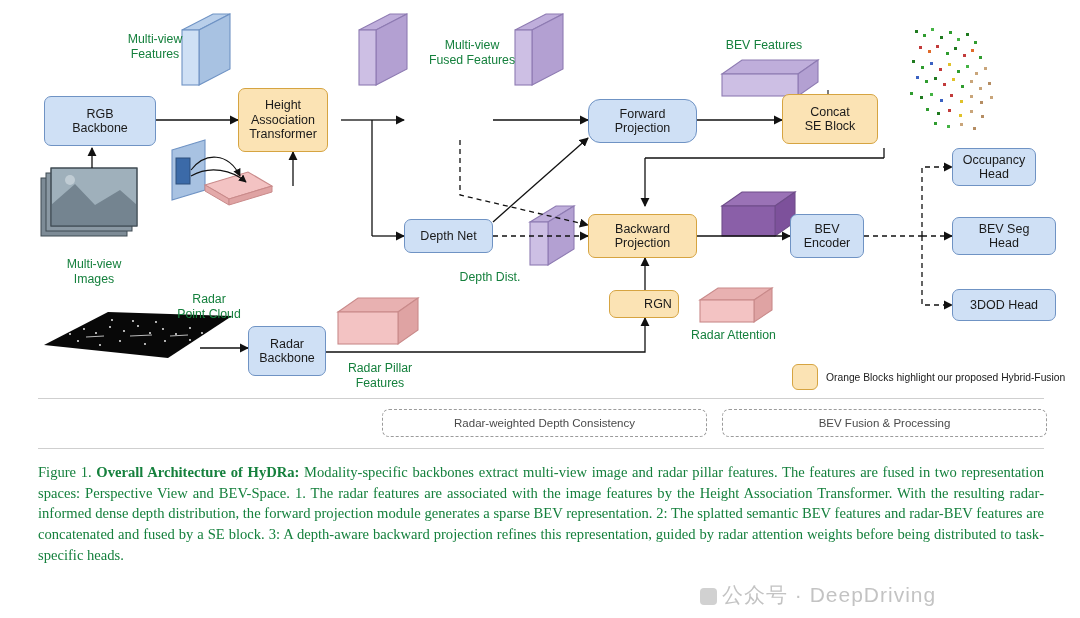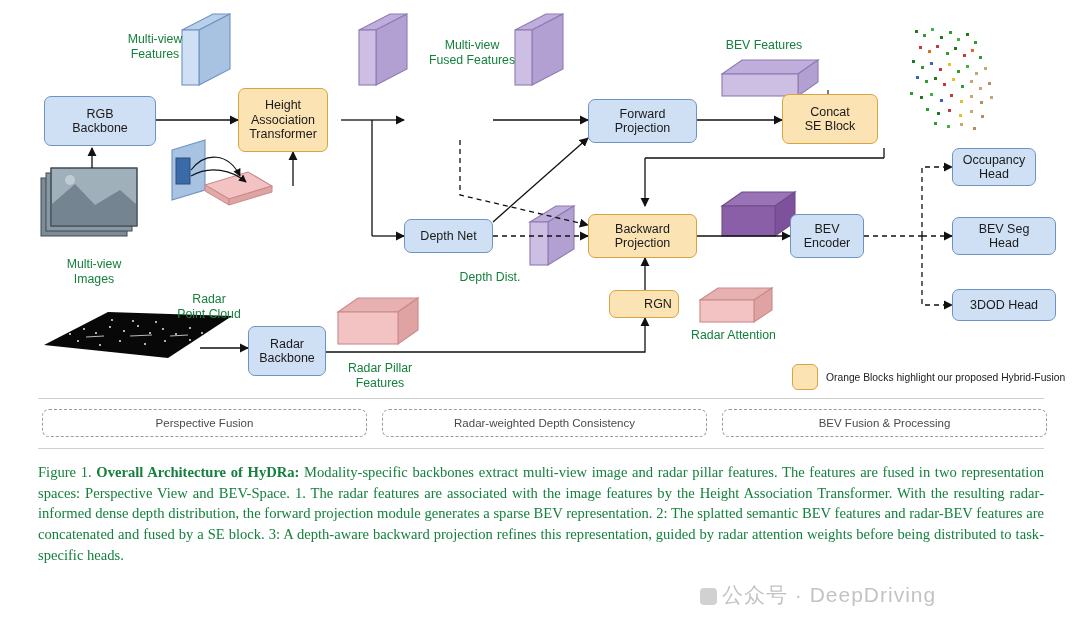--- a/index.html
+++ b/index.html
@@ -323,21 +323,21 @@
   <div class="node blue" style="left:44px; top:96px; width:112px; height:50px;">RGB
 Backbone</div>
 
   <div class="node orange" style="left:238px; top:88px; width:90px; height:64px;">Height
 Association
 Transformer</div>
 
 
   <div class="node blue" style="left:404px; top:219px; width:89px; height:34px;">Depth Net</div>
 
-  <div class="node blue" style="left:588px; top:99px; width:109px; height:44px;">Forward
+  <div class="node blue" style="left:588px; top:99px; width:109px; height:44px;border-radius:12px;">Forward
 Projection</div>
 
   <div class="node orange" style="left:782px; top:94px; width:96px; height:50px;">Concat
 SE Block</div>
 
   <div class="node orange" style="left:588px; top:214px; width:109px; height:44px;">Backward
 Projection</div>
 
   <div class="node blue" style="left:790px; top:214px; width:74px; height:44px;">BEV
 Encoder</div>
@@ -374,21 +374,20 @@
 
   <div class="label" style="left:448px; top:270px; width:84px;">Depth Dist.</div>
 
   <div class="label" style="left:676px; top:328px; width:115px;">Radar Attention</div>
 
   <div class="legend-box" style="left:792px; top:364px; width:26px; height:26px;"></div>
   <div class="legend-text" style="left:826px; top:372px; width:250px;">Orange Blocks highlight our proposed Hybrid-Fusion</div>
 
   <div class="divider" style="left:38px; top:398px; width:1006px;"></div>
 
-  <div class="stage" style="left:42px; top:409px; width:325px; height:28px;">Perspective Fusion</div>
 
   <div class="stage" style="left:382px; top:409px; width:325px; height:28px;">Radar-weighted Depth Consistency</div>
 
   <div class="stage" style="left:722px; top:409px; width:325px; height:28px;">BEV Fusion &amp; Processing</div>
 
   <div class="divider" style="left:38px; top:448px; width:1006px;"></div>
 
   <div id="caption">
     <span>Figure 1.</span>
     <b>Overall Architecture of HyDRa:</b><span> Modality-specific backbones extract multi-view image and radar pillar features. The features are fused in two representation spaces: Perspective View and BEV-Space. 1. The radar features are associated with the image features by the Height Association Transformer. With the resulting radar-informed dense depth distribution, the forward projection module generates a sparse BEV representation. 2: The splatted semantic BEV features and radar-BEV features are concatenated and fused by a SE block. 3: A depth-aware backward projection refines this representation, guided by radar attention weights before being distributed to task-specific heads.</span>

